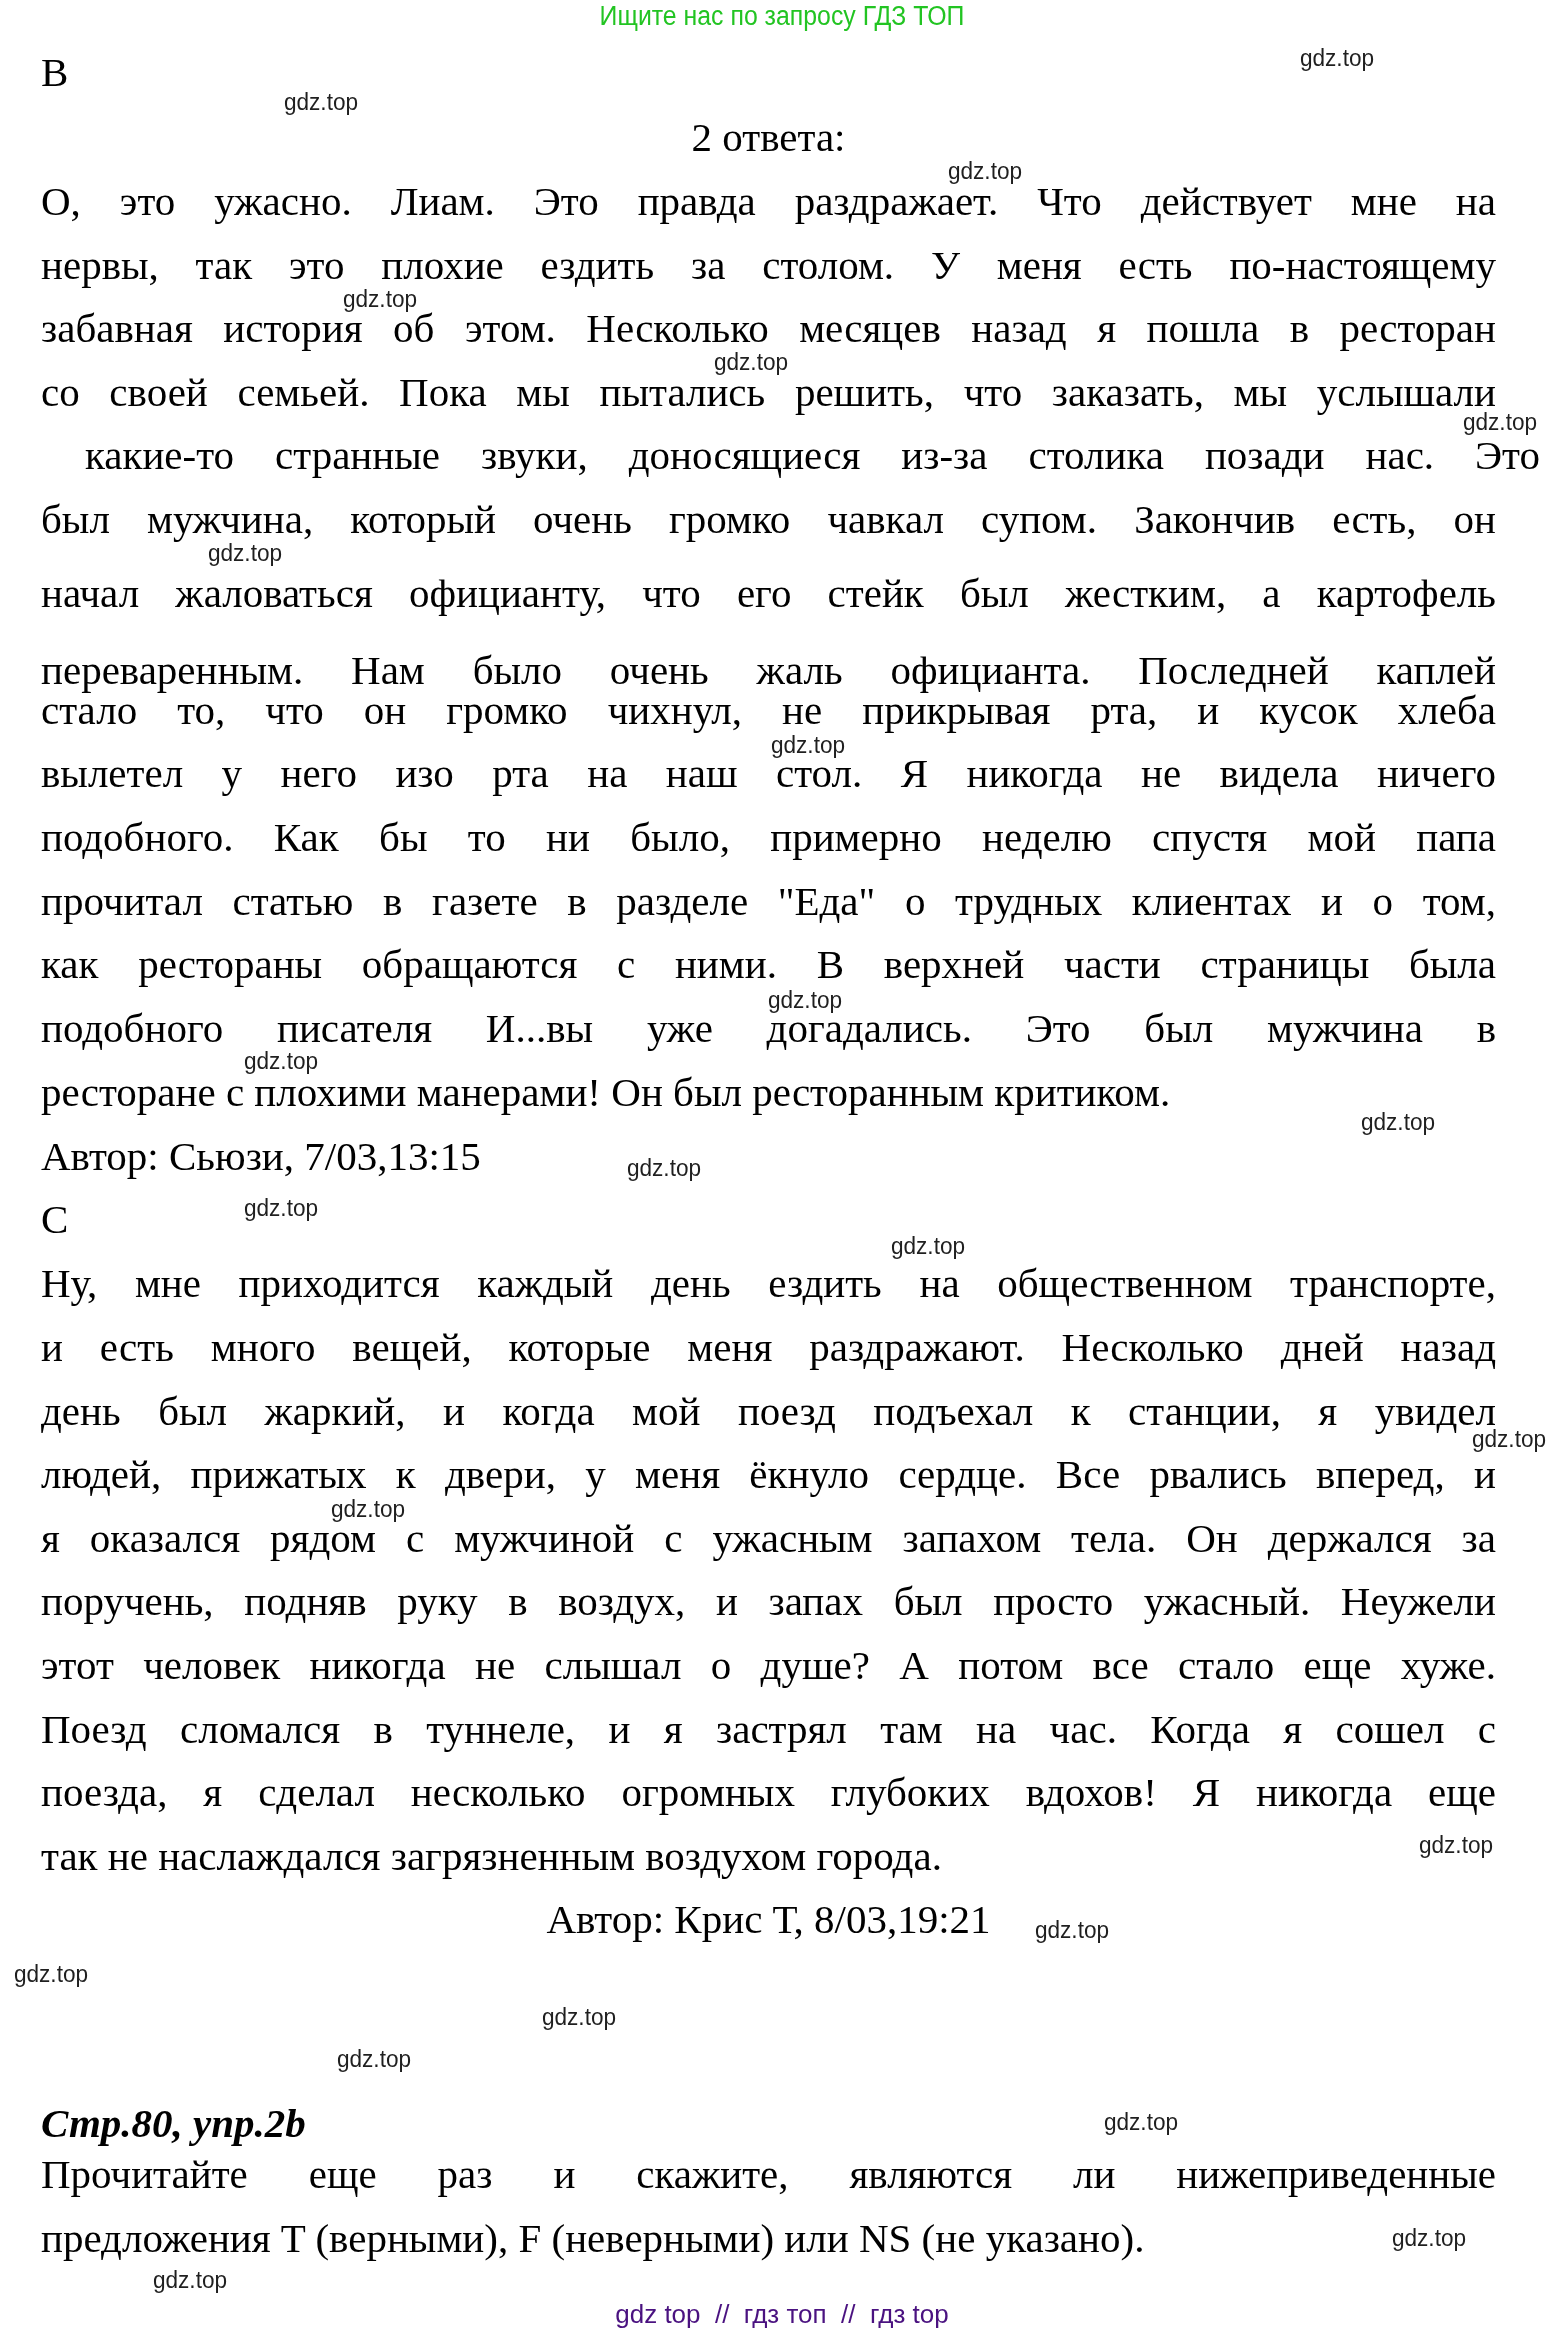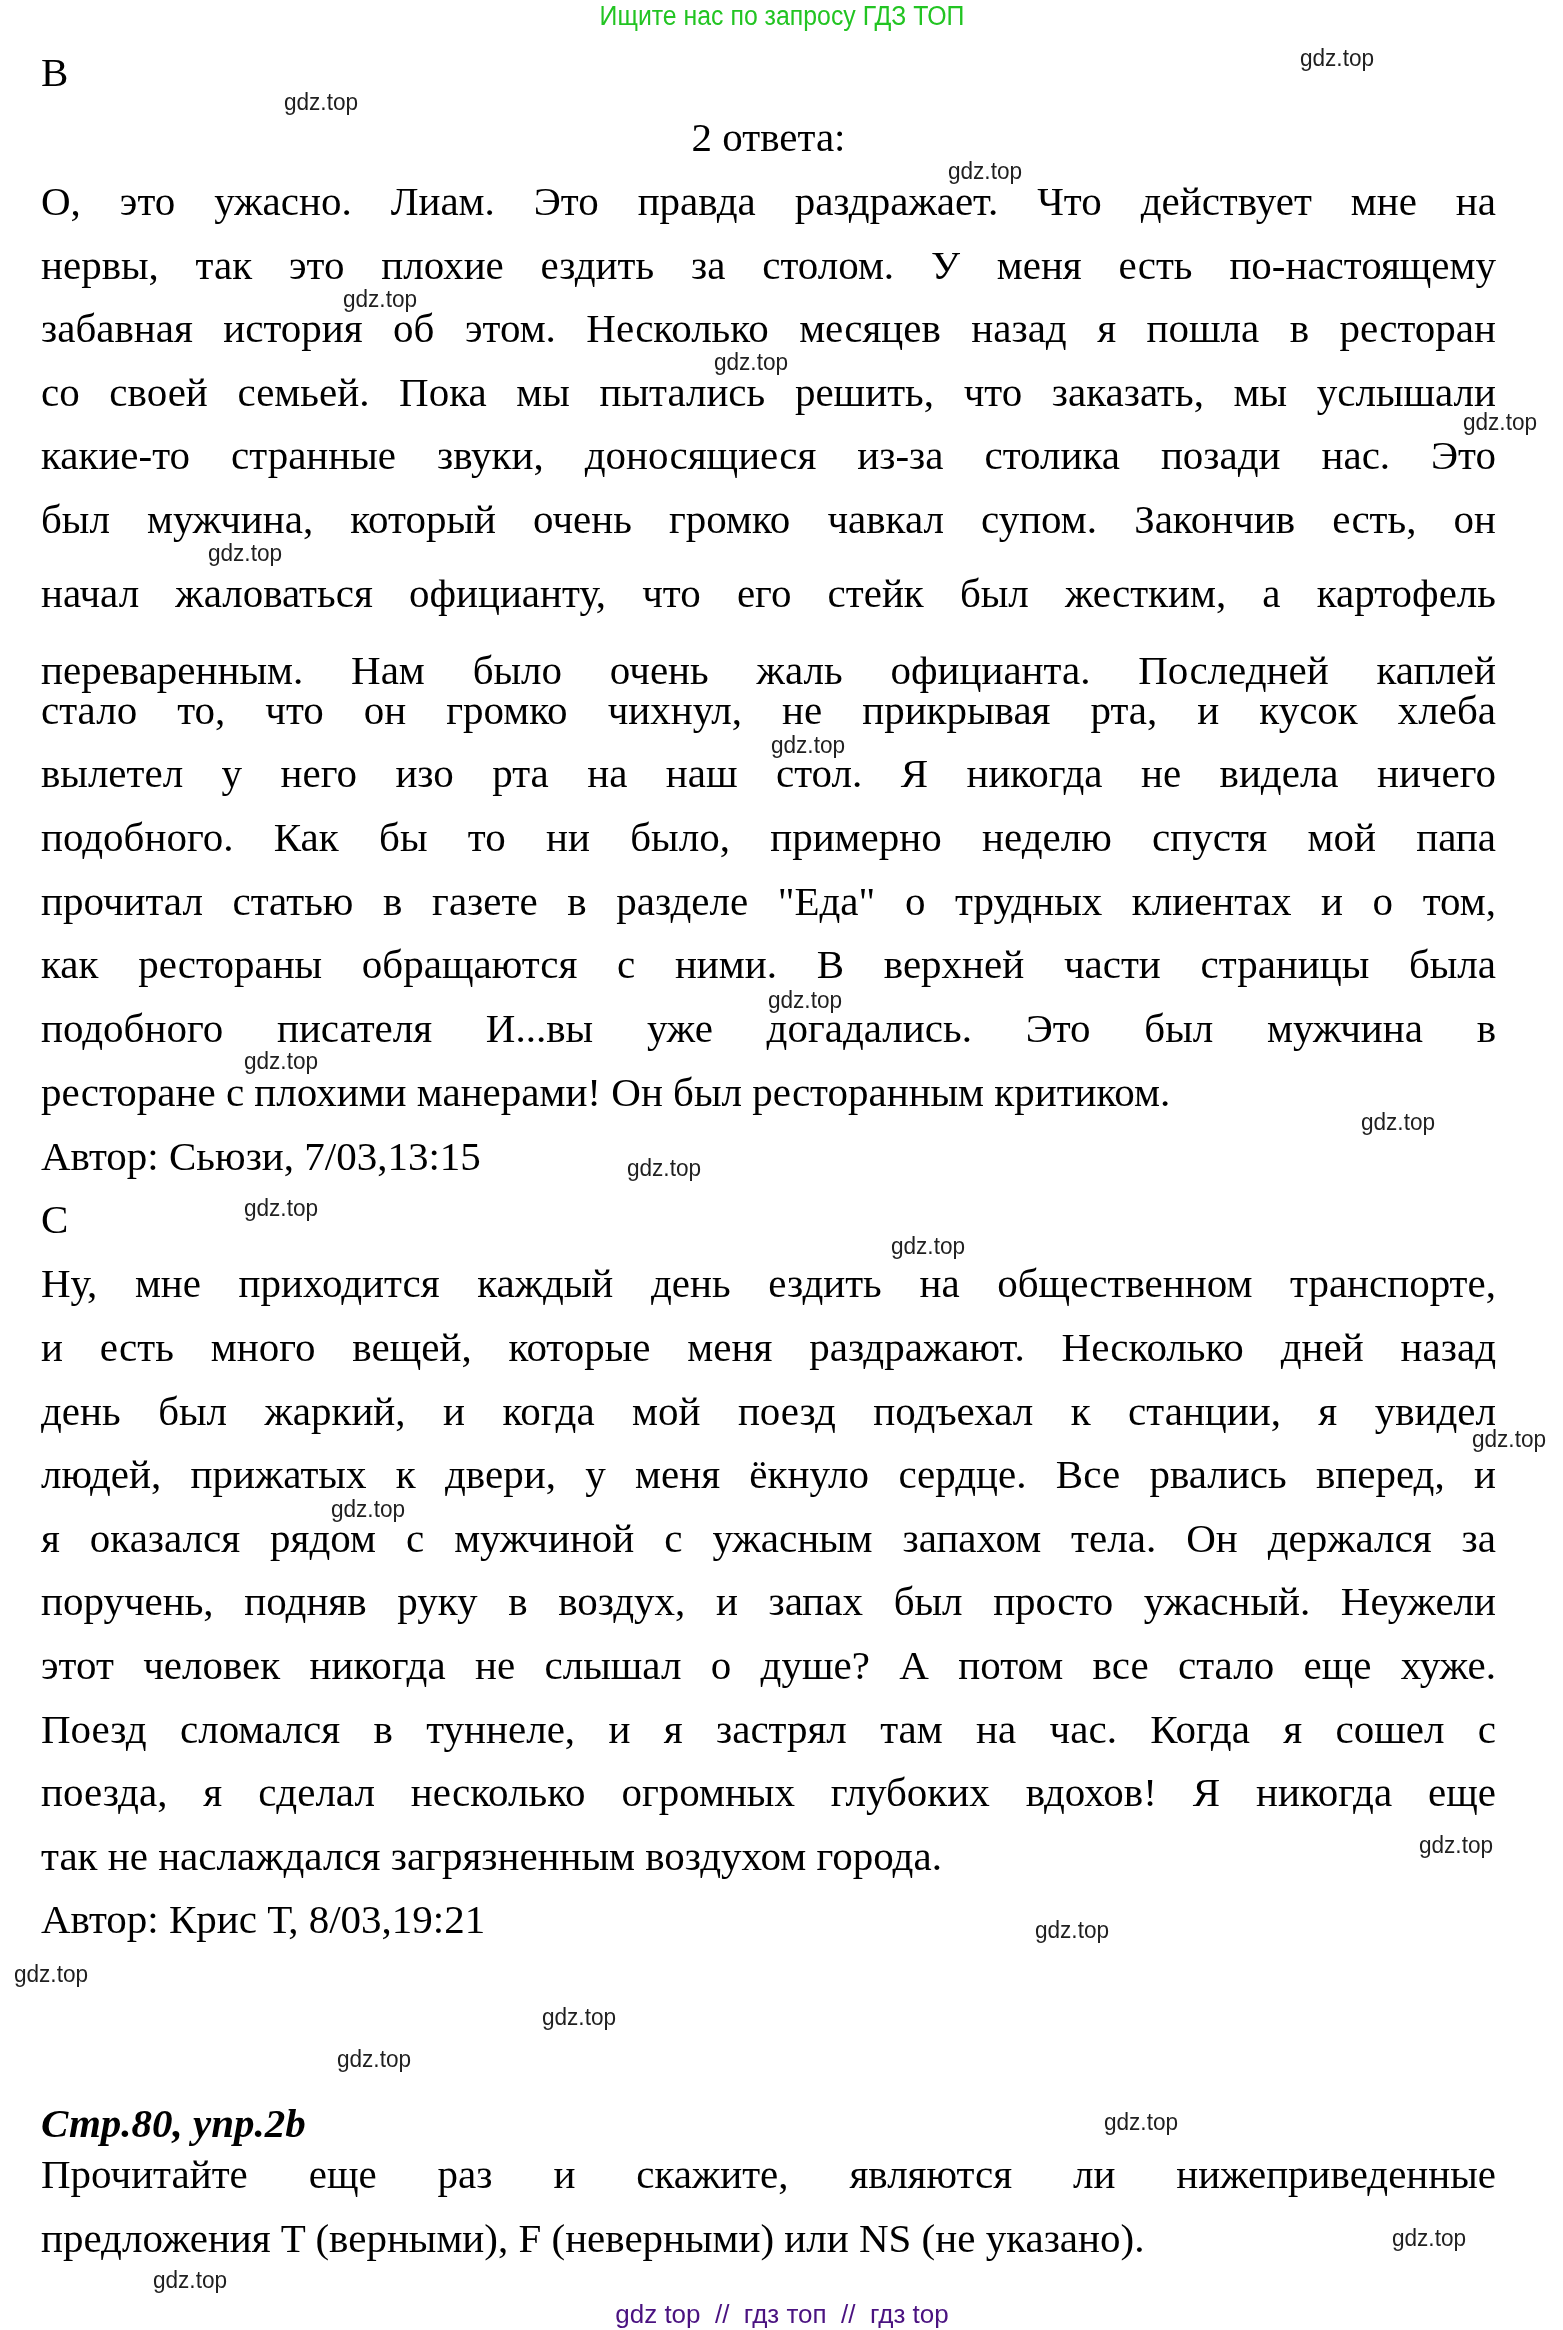--- a/index.html
+++ b/index.html
@@ -32,21 +32,21 @@
 <body>
 
 <div class="banner">Ищите нас по запросу ГДЗ ТОП</div>
 
 <div class="ln" style="top:48px;">B</div>
 <div class="ln" style="top:113px;text-align:center;">2 ответа:</div>
 <div class="ln j" style="top:177px;">О, это ужасно. Лиам. Это правда раздражает. Что действует мне на</div>
 <div class="ln j" style="top:241px;">нервы, так это плохие ездить за столом. У меня есть по-настоящему</div>
 <div class="ln j" style="top:304px;">забавная история об этом. Несколько месяцев назад я пошла в ресторан</div>
 <div class="ln j" style="top:368px;">со своей семьей. Пока мы пытались решить, что заказать, мы услышали</div>
-<div class="ln j" style="top:431px;">какие-то странные звуки, доносящиеся из-за столика позади нас. Это</div>
+<div class="ln j" style="top:431px;margin-left:44px;">какие-то странные звуки, доносящиеся из-за столика позади нас. Это</div>
 <div class="ln j" style="top:495px;">был мужчина, который очень громко чавкал супом. Закончив есть, он</div>
 <div class="ln j" style="top:559px;margin-top:10px;">начал жаловаться официанту, что его стейк был жестким, а картофель</div>
 <div class="ln j" style="top:646px;">переваренным. Нам было очень жаль официанта. Последней каплей</div>
 <div class="ln j" style="top:686px;">стало то, что он громко чихнул, не прикрывая рта, и кусок хлеба</div>
 <div class="ln j" style="top:749px;">вылетел у него изо рта на наш стол. Я никогда не видела ничего</div>
 <div class="ln j" style="top:813px;">подобного. Как бы то ни было, примерно неделю спустя мой папа</div>
 <div class="ln j" style="top:877px;">прочитал статью в газете в разделе "Еда" о трудных клиентах и о том,</div>
 <div class="ln j" style="top:940px;">как рестораны обращаются с ними. В верхней части страницы была</div>
 <div class="ln j" style="top:1004px;">подобного писателя И...вы уже догадались. Это был мужчина в</div>
 <div class="ln" style="top:1068px;">ресторане с плохими манерами! Он был ресторанным критиком.</div>
@@ -56,21 +56,21 @@
 <div class="ln j" style="top:1259px;">Ну, мне приходится каждый день ездить на общественном транспорте,</div>
 <div class="ln j" style="top:1323px;">и есть много вещей, которые меня раздражают. Несколько дней назад</div>
 <div class="ln j" style="top:1387px;">день был жаркий, и когда мой поезд подъехал к станции, я увидел</div>
 <div class="ln j" style="top:1450px;">людей, прижатых к двери, у меня ёкнуло сердце. Все рвались вперед, и</div>
 <div class="ln j" style="top:1514px;">я оказался рядом с мужчиной с ужасным запахом тела. Он держался за</div>
 <div class="ln j" style="top:1577px;">поручень, подняв руку в воздух, и запах был просто ужасный. Неужели</div>
 <div class="ln j" style="top:1641px;">этот человек никогда не слышал о душе? А потом все стало еще хуже.</div>
 <div class="ln j" style="top:1705px;">Поезд сломался в туннеле, и я застрял там на час. Когда я сошел с</div>
 <div class="ln j" style="top:1768px;">поезда, я сделал несколько огромных глубоких вдохов! Я никогда еще</div>
 <div class="ln" style="top:1832px;">так не наслаждался загрязненным воздухом города.</div>
-<div class="ln" style="top:1895px;">Автор: Крис Т, 8/03,19:21</div>
+<div class="ln" style="top:1895px;text-align:center;">Автор: Крис Т, 8/03,19:21</div>
 
 <div class="ln bold" style="top:2099px;">Стр.80, упр.2b</div>
 <div class="ln j" style="top:2150px;">Прочитайте еще раз и скажите, являются ли нижеприведенные</div>
 <div class="ln" style="top:2214px;">предложения T (верными), F (неверными) или NS (не указано).</div>
 
 <div id="wm-layer">
     <div class="wm" style="left: 1337px; top: 58px;">gdz.top</div>
     <div class="wm" style="left: 321px; top: 102px;">gdz.top</div>
     <div class="wm" style="left: 985px; top: 171px;">gdz.top</div>
     <div class="wm" style="left: 380px; top: 299px;">gdz.top</div>

